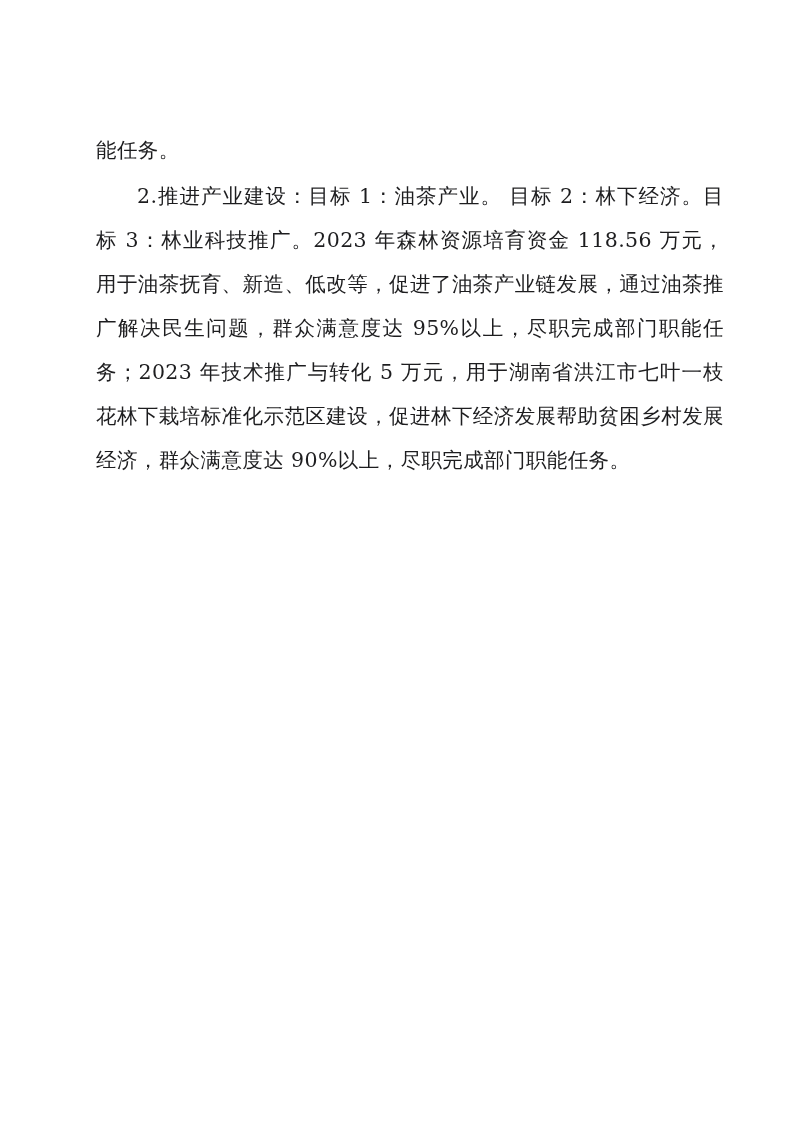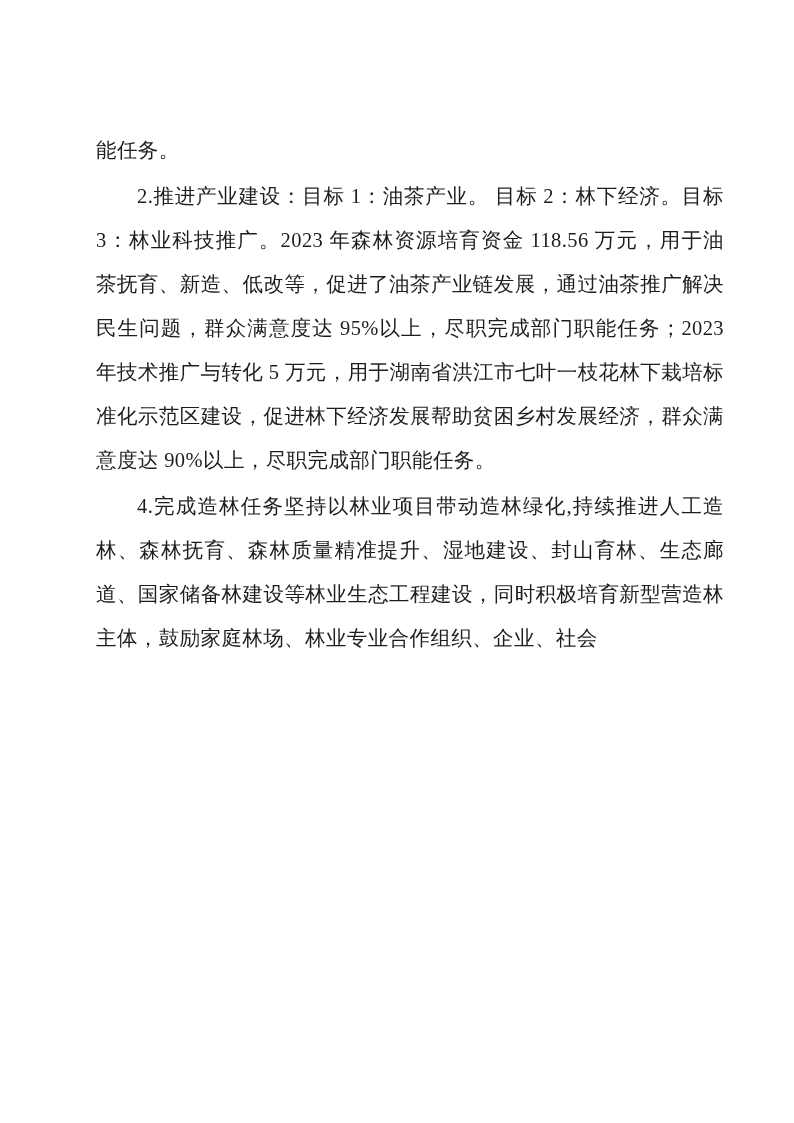--- a/index.html
+++ b/index.html
@@ -30,36 +30,34 @@
     line-height: 44px;
     color: #1d1d1f;
     text-align: justify;
     text-justify: inter-ideograph;
     margin: 0 0 2px 0;
     letter-spacing: 0.4px;
     font-weight: 500;
   }
   .para.indent {
     text-indent: 41px;
-    font-family: Liberation Serif, serif;
   }
   .page-number {
     position: absolute;
     left: 0;
     right: 0;
     top: 1050px;
     text-align: center;
     font-family: "DejaVu Serif", serif;
     font-size: 13px;
     color: #2b2b2b;
   }
 </style>
 </head>
 <body>
 
 <div class="page">
   <div class="content">
     <p class="para">能任务。</p>
     <p class="para indent">2.推进产业建设：目标 1：油茶产业。 目标 2：林下经济。目标 3：林业科技推广。2023 年森林资源培育资金 118.56 万元，用于油茶抚育、新造、低改等，促进了油茶产业链发展，通过油茶推广解决民生问题，群众满意度达 95%以上，尽职完成部门职能任务；2023 年技术推广与转化 5 万元，用于湖南省洪江市七叶一枝花林下栽培标准化示范区建设，促进林下经济发展帮助贫困乡村发展经济，群众满意度达 90%以上，尽职完成部门职能任务。</p>
-    <p class="para indent">4.完成造林任务坚持以林业项目带动造林绿化,持续推进人工造林、森林抚育、森林质量精准提升、湿地建设、封山育林、生态廊道、国家储备林建设等林业生态工程建设，同时积极培育新型营造林主体，鼓励家庭林场、林业专业合作组织、企业、社会</p>
   </div>
   <div class="page-number">5</div>
 </div>
 
 </body></html>

